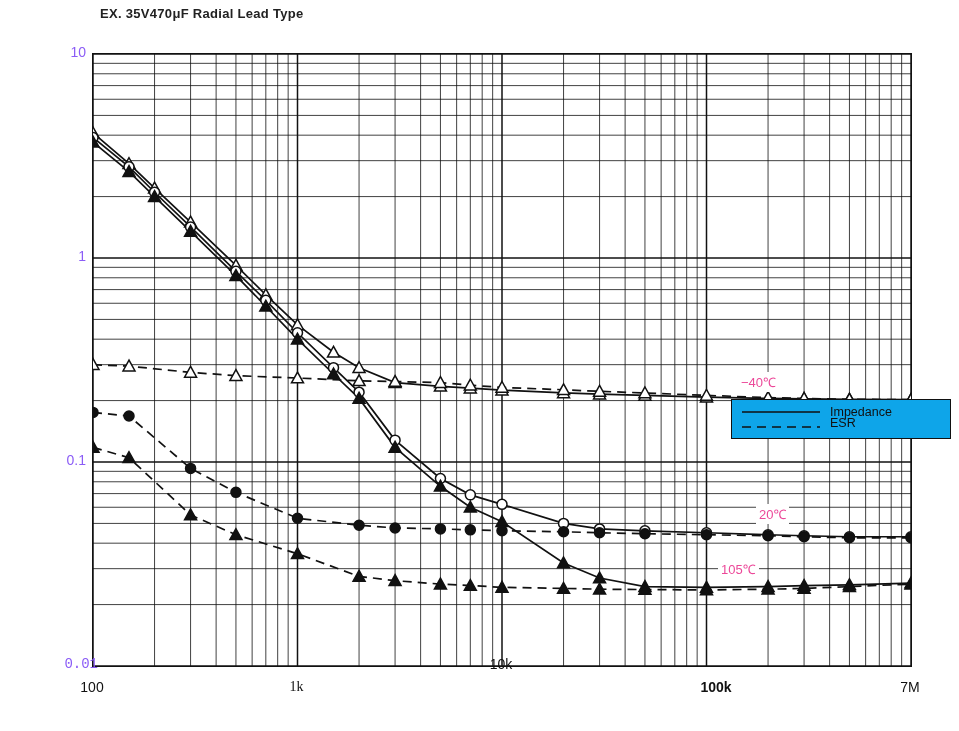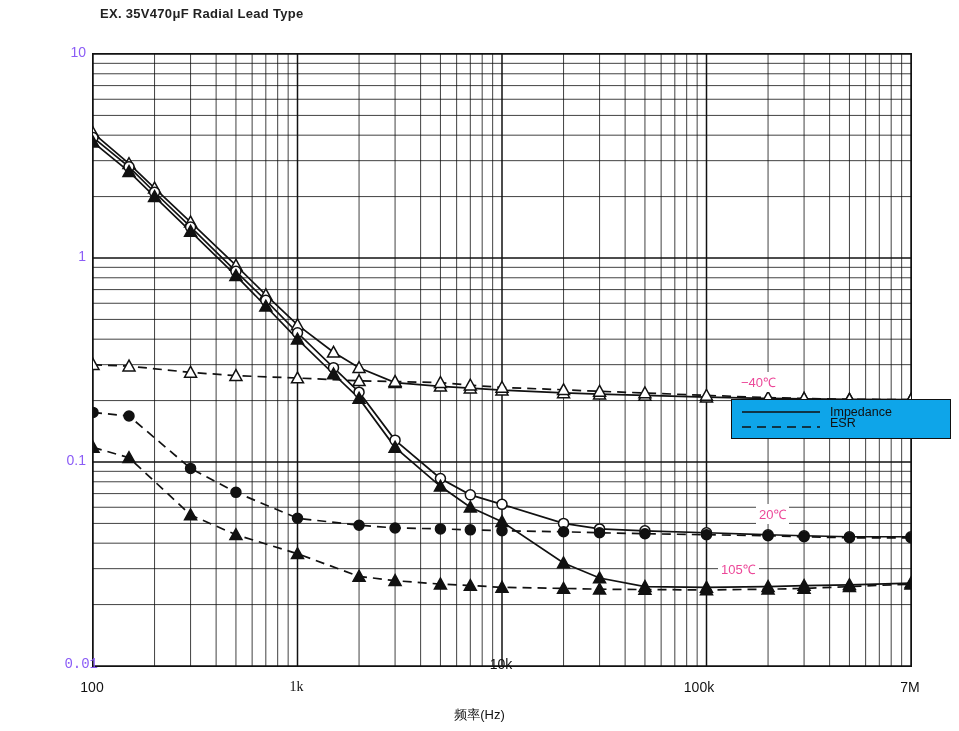--- a/index.html
+++ b/index.html
@@ -260,18 +260,17 @@
   </div>
 
   <div class="ytick" id="yt0" style="left: 40px; top: 44px;">10</div>
   <div class="ytick" id="yt1" style="left: 40px; top: 248px;">1</div>
   <div class="ytick" id="yt2" style="left: 40px; top: 452px;">0.1</div>
   <div class="ytick" id="yt3" style="left: 52px; top: 656px; font-family: Liberation Mono, monospace;">0.01</div>
 
   <div class="xtick" id="xt0" style="left: 62px; top: 679px;">100</div>
   <div class="xtick" id="xt1" style="left: 266.5px; top: 679px; font-family: Liberation Serif, serif;">1k</div>
   <div class="xtick" id="xt2" style="left: 471px; top: 656px;">10k</div>
-  <div class="xtick" id="xt3" style="left: 669px; top: 679px;">100k</div>
+  <div class="xtick" id="xt3" style="left: 686px; top: 679px; font-weight: bold;">100k</div>
   <div class="xtick" id="xt4" style="left: 880px; top: 679px;">7M</div>
 
-  <div id="xlabel">频率(Hz)</div>
 
 </div>
 
 </body></html>

